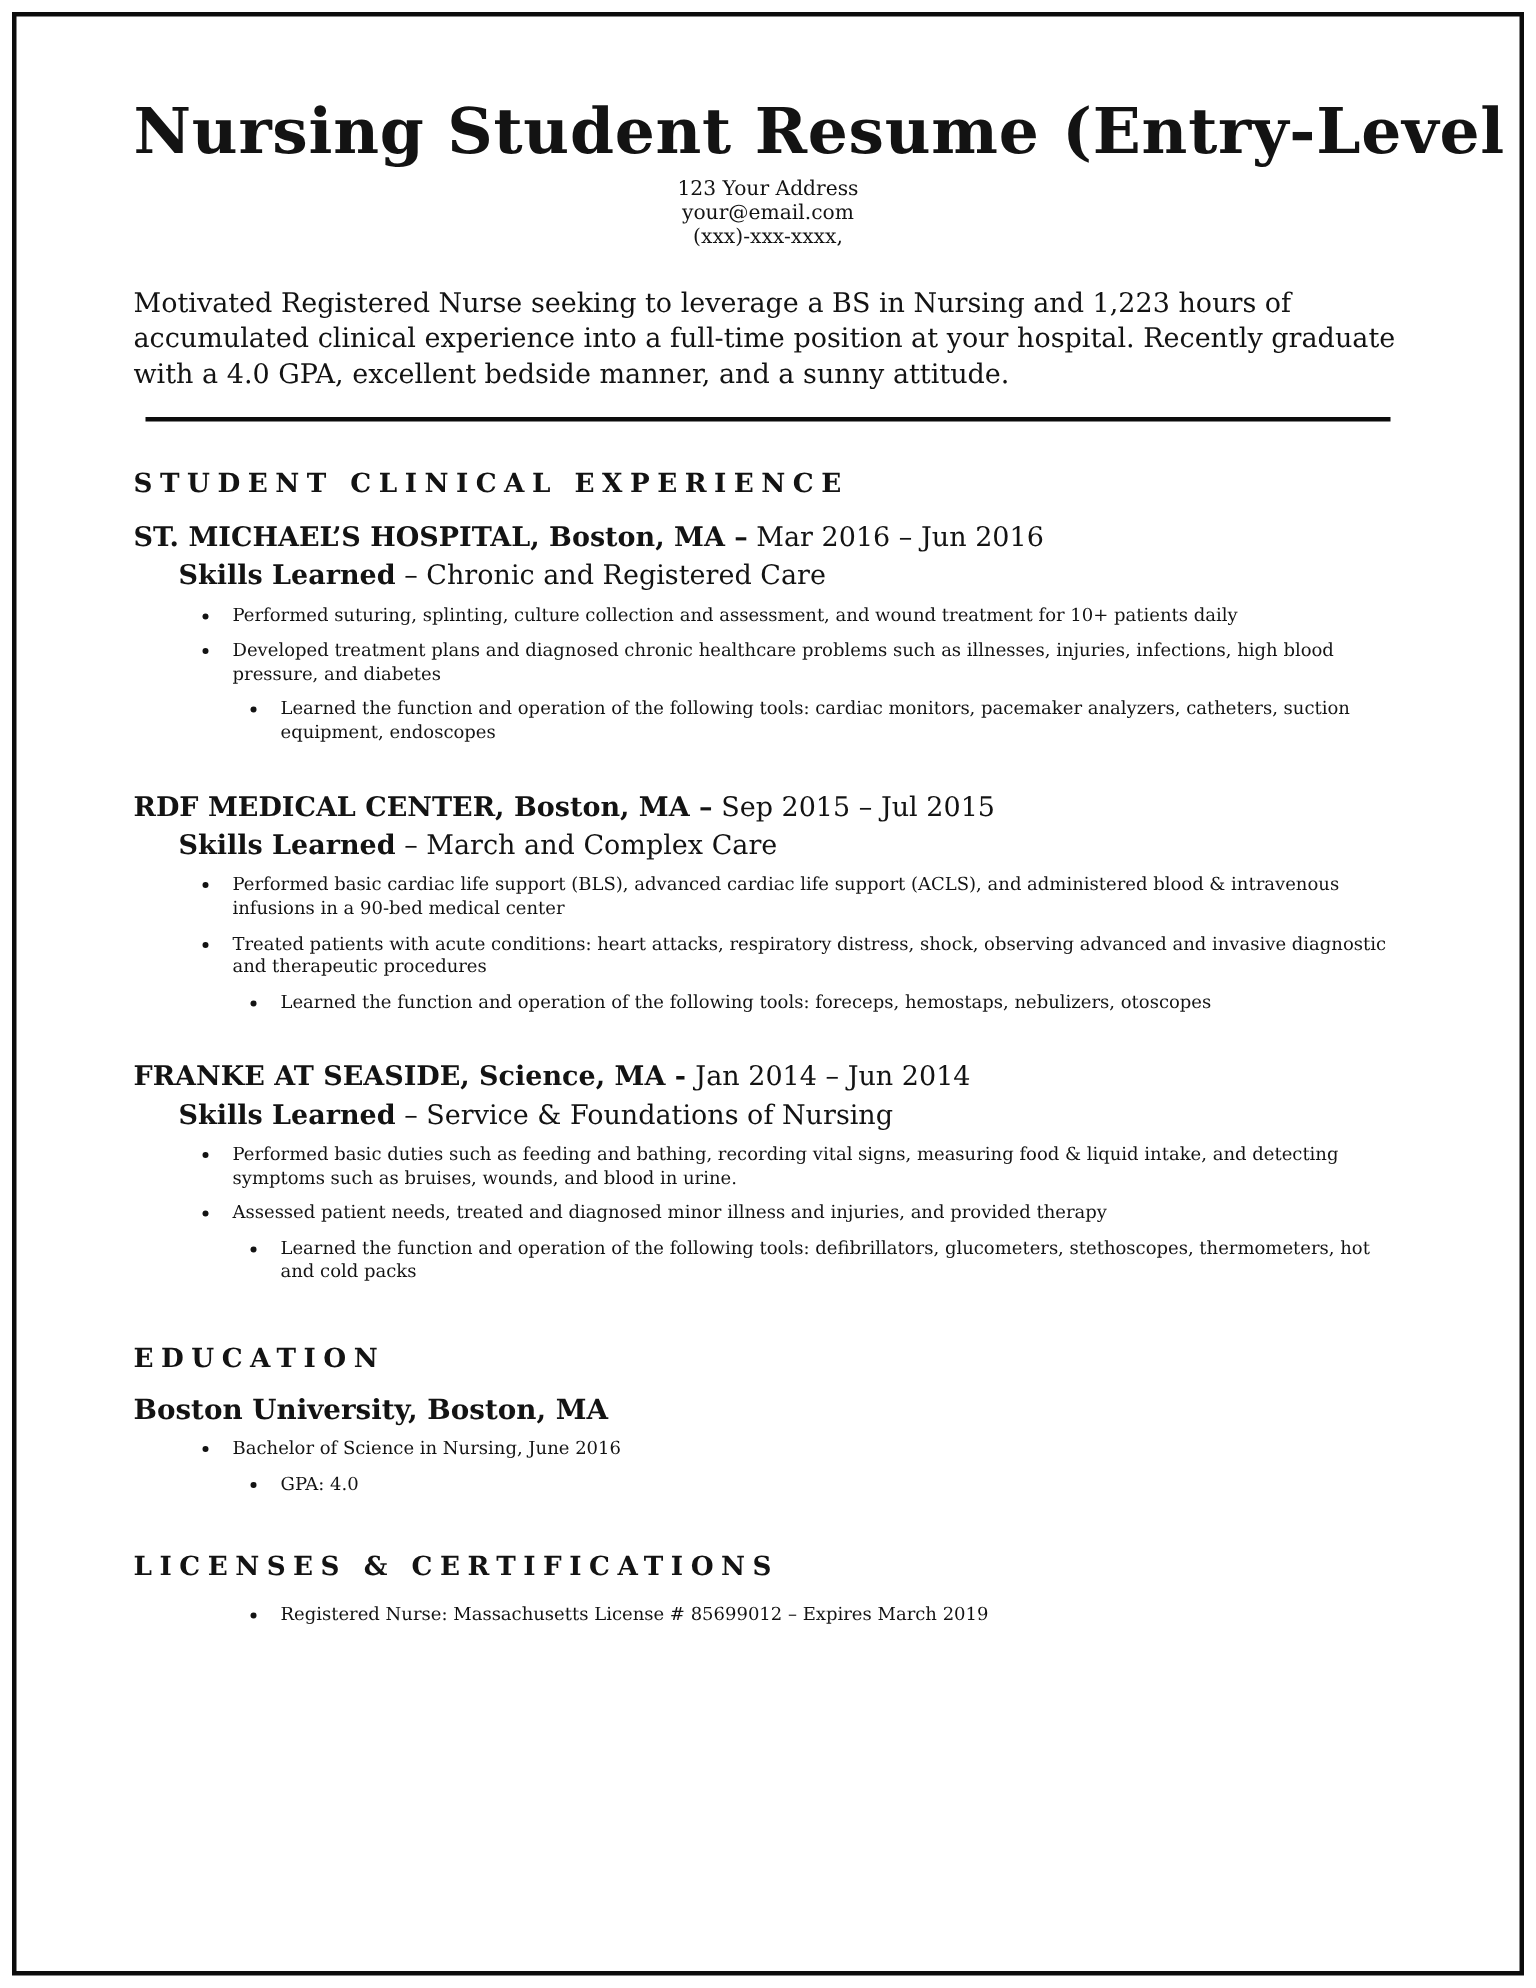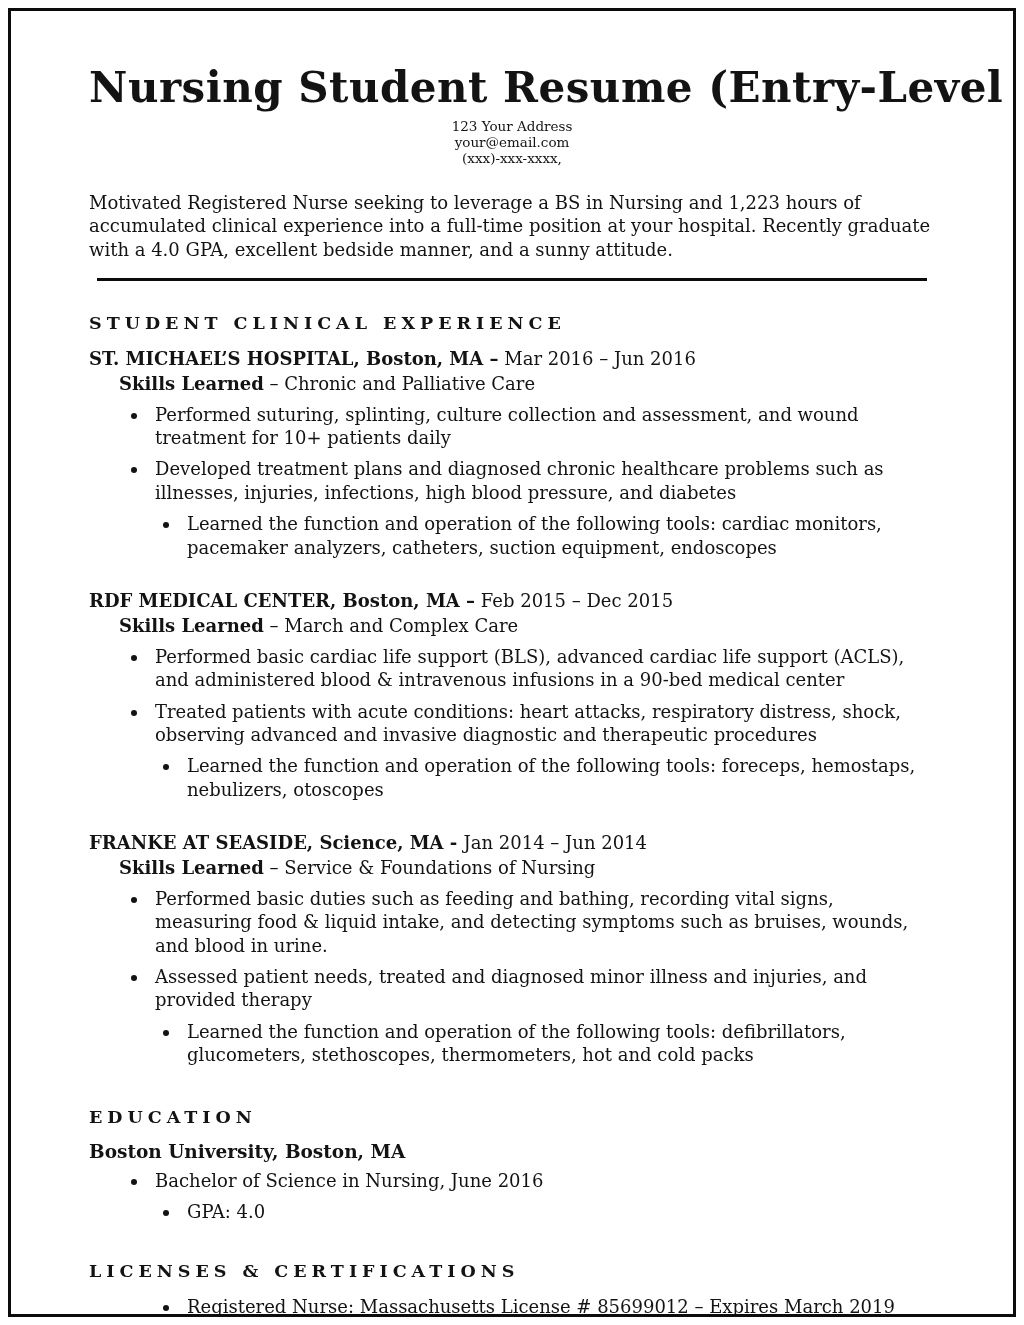--- a/index.html
+++ b/index.html
@@ -54,21 +54,21 @@
     letter-spacing: 5px;
   }
   .entry { margin-top: 14px; }
   .entry + .entry { margin-top: 30px; }
   .entry-title { margin: 0; font-size: 18px; line-height: 1.3; }
   .skills-line { margin: 2px 0 0 30px; font-size: 18px; line-height: 1.3; }
   .b { font-weight: bold; }
   ul.bullets {
     margin: 7px 0 0 0;
     padding-left: 60px;
-    font-size: 18px;
+    font-size: 12px;
     line-height: 1.3;
   }
   ul.bullets li { margin-bottom: 8px; padding-left: 6px; }
   ul.bullets li:last-child { margin-bottom: 0; margin-left: 32px; }
   .school-line { margin: 14px 0 0 0; font-size: 18.5px; font-weight: bold; }
   .edu-bullets { margin-top: 22px; }
   .lic-bullets li { margin-bottom: 10px; }
 </style>
 </head>
 <body>
@@ -85,30 +85,30 @@
       </div>
       <p class="summary">Motivated Registered Nurse seeking to leverage a BS in Nursing and 1,223 hours of accumulated clinical experience into a full-time position at your hospital. Recently graduate with a 4.0 GPA, excellent bedside manner, and a sunny attitude.</p>
       <hr class="rule">
     </header>
 
     <section>
       <h2 class="section-heading">STUDENT CLINICAL EXPERIENCE</h2>
 
       <div class="entry">
         <p class="entry-title"><span class="b">ST. MICHAEL’S HOSPITAL, Boston, MA –</span><span> Mar 2016 – Jun 2016</span></p>
-        <p class="skills-line"><span class="b">Skills Learned</span><span> – Chronic and Palliative Care</span></p>
+        <p class="skills-line"><span class="b">Skills Learned</span><span> – Chronic and Registered Care</span></p>
         <ul class="bullets">
           <li>Performed suturing, splinting, culture collection and assessment, and wound treatment for 10+ patients daily</li>
           <li>Developed treatment plans and diagnosed chronic healthcare problems such as illnesses, injuries, infections, high blood pressure, and diabetes</li>
           <li>Learned the function and operation of the following tools: cardiac monitors, pacemaker analyzers, catheters, suction equipment, endoscopes</li>
         </ul>
       </div>
 
       <div class="entry">
-        <p class="entry-title"><span class="b">RDF MEDICAL CENTER, Boston, MA –</span><span> Feb 2015 – Dec 2015</span></p>
+        <p class="entry-title"><span class="b">RDF MEDICAL CENTER, Boston, MA –</span><span> Sep 2015 – Jul 2015</span></p>
         <p class="skills-line"><span class="b">Skills Learned</span><span> – March and Complex Care</span></p>
         <ul class="bullets">
           <li>Performed basic cardiac life support (BLS), advanced cardiac life support (ACLS), and administered blood &amp; intravenous infusions in a 90-bed medical center</li>
           <li>Treated patients with acute conditions: heart attacks, respiratory distress, shock, observing advanced and invasive diagnostic and therapeutic procedures</li>
           <li>Learned the function and operation of the following tools: foreceps, hemostaps, nebulizers, otoscopes</li>
         </ul>
       </div>
 
       <div class="entry">
         <p class="entry-title"><span class="b">FRANKE AT SEASIDE, Science, MA  - </span><span> Jan 2014 – Jun 2014</span></p>

